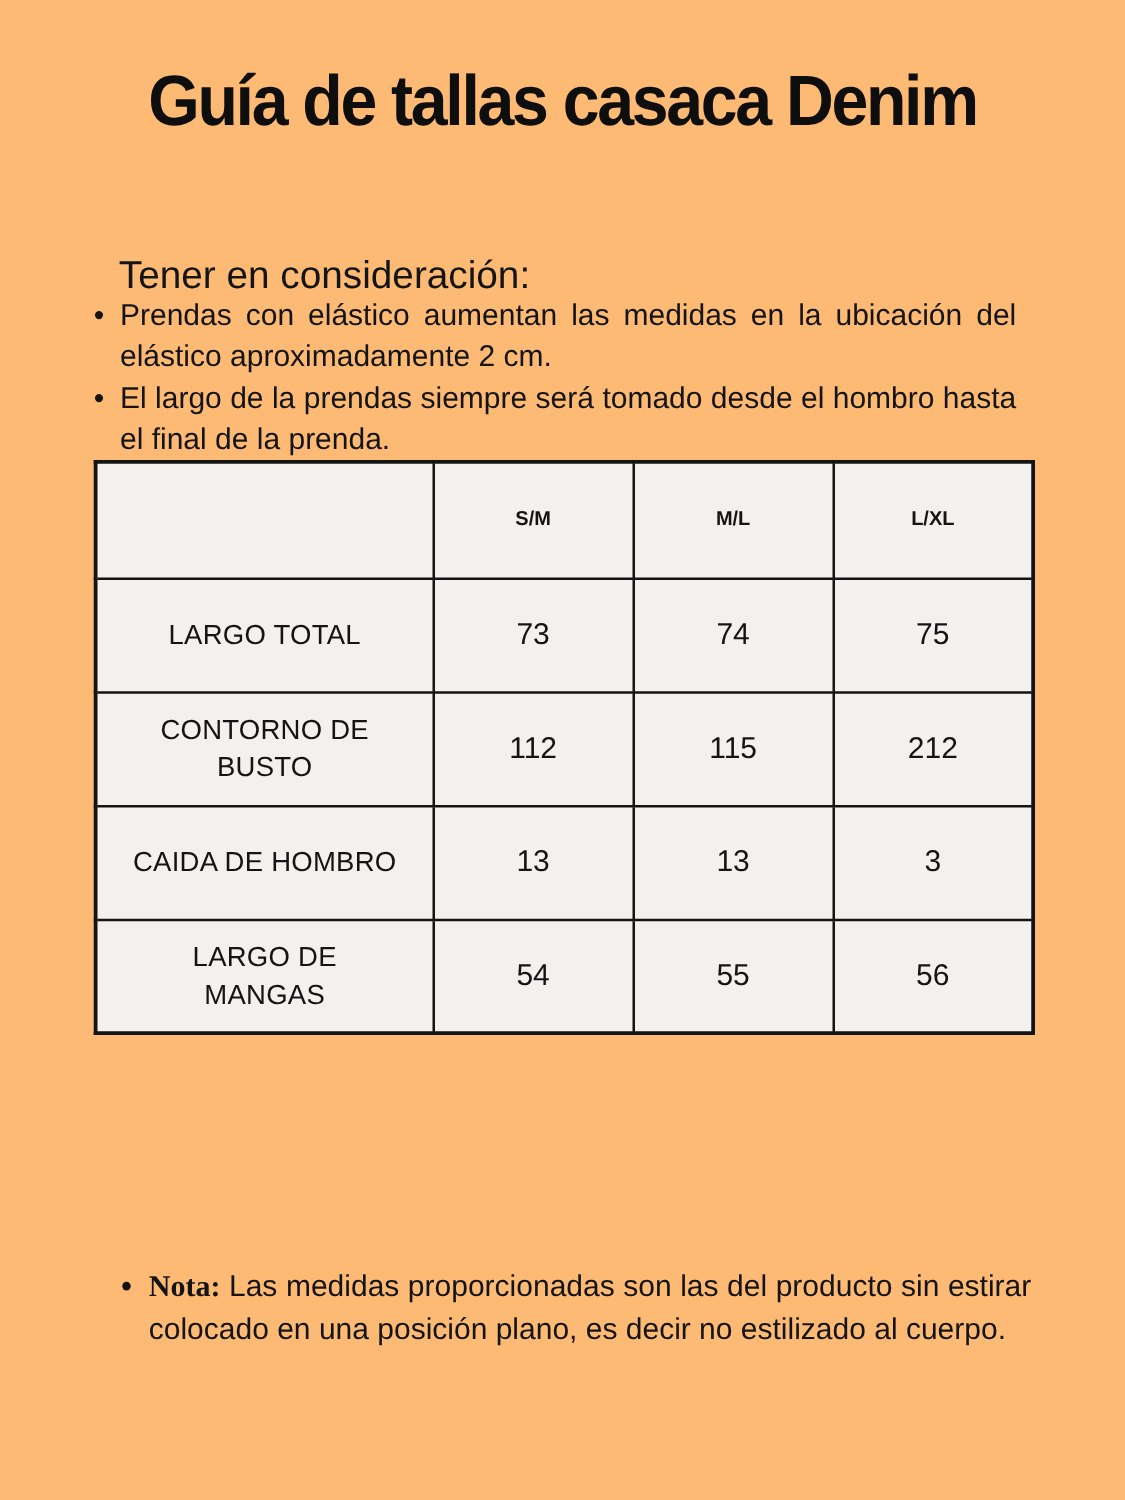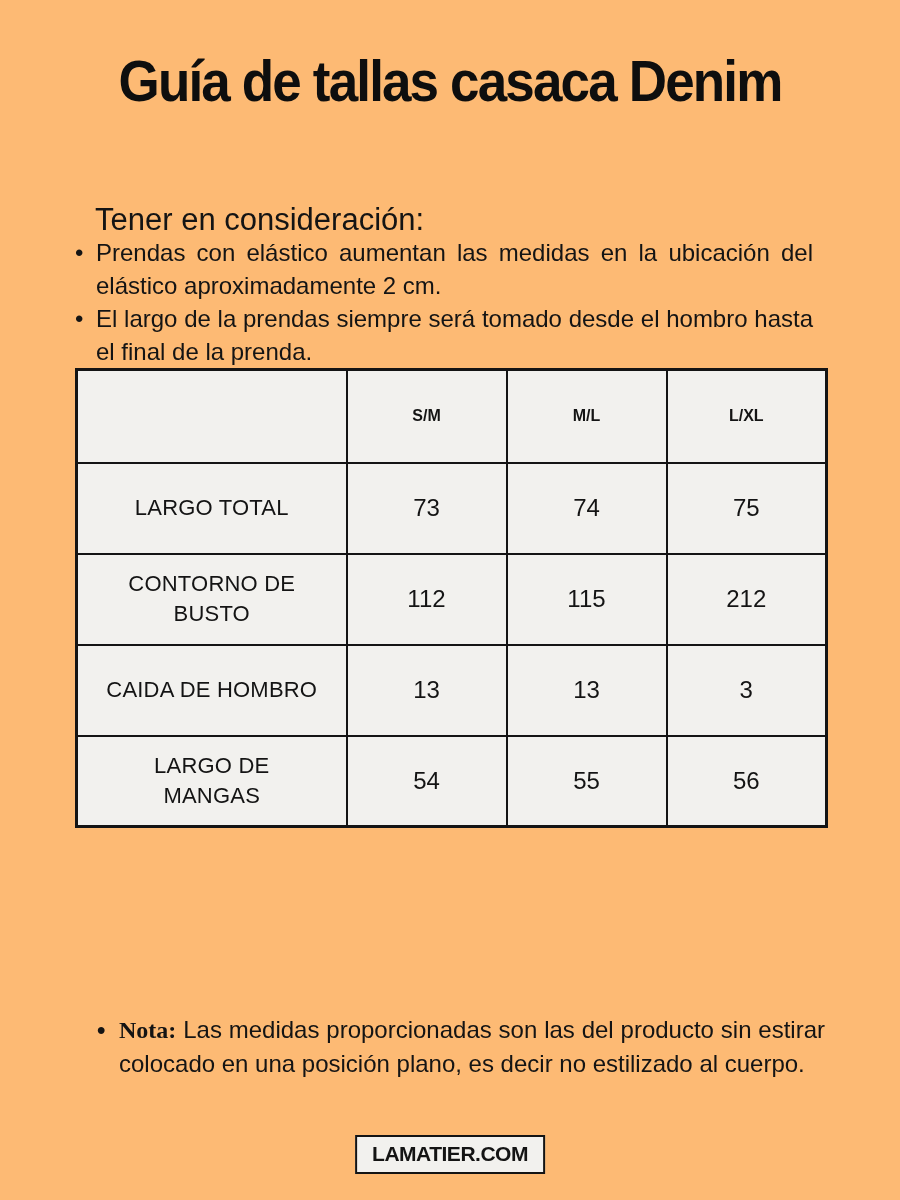--- a/index.html
+++ b/index.html
@@ -187,17 +187,14 @@
       </tbody>
   </table>
 
   <div class="note">
     <div class="note-body">
       <span class="note-label">Nota:</span>
       <span>Las medidas proporcionadas son las del producto sin estirar colocado en una posición plano, es decir no estilizado al cuerpo.</span>
     </div>
   </div>
 
-  <div class="footer-box">
-    <span>LAMATIER.COM</span>
-  </div>
 
 </div>
 
 </body></html>

